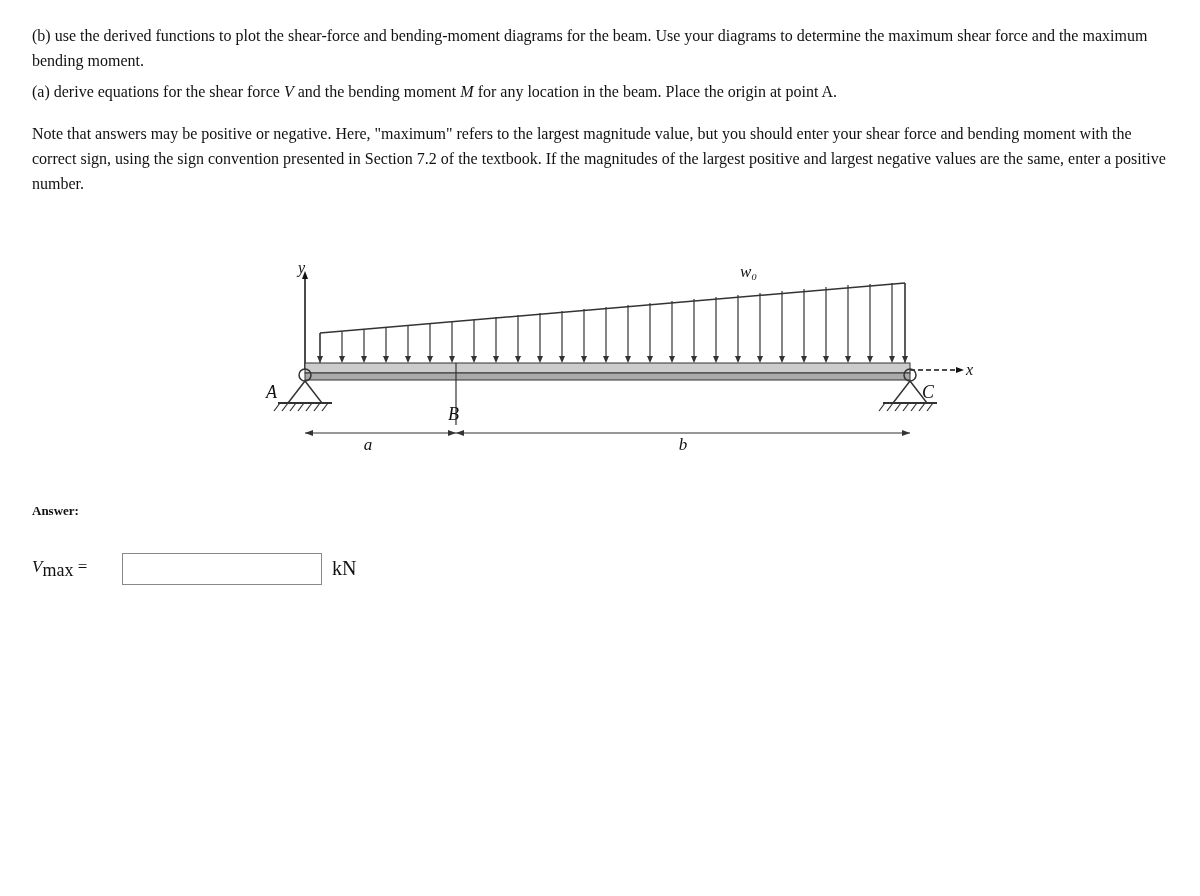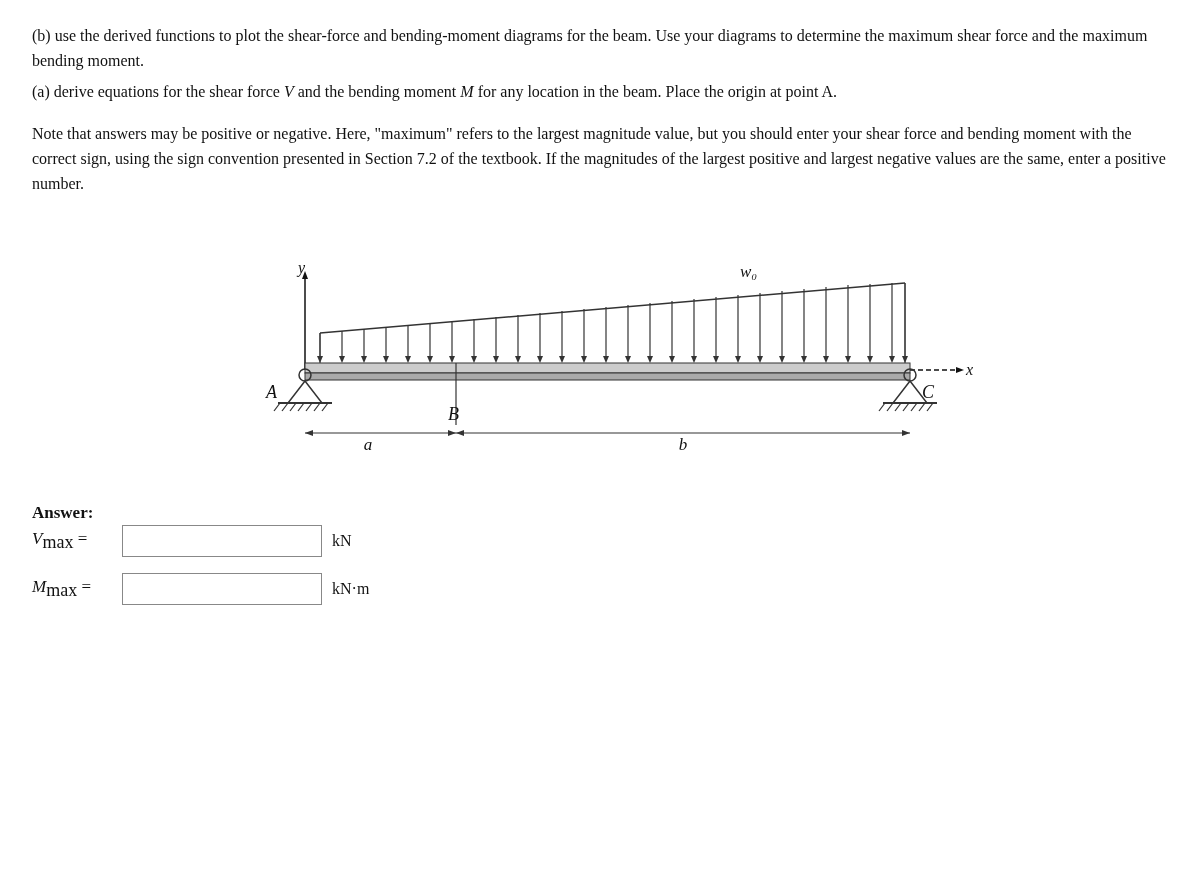--- a/index.html
+++ b/index.html
@@ -28,22 +28,22 @@
     svg.diagram {
       width: 100%;
       height: 100%;
     }
     .answer-section {
       margin-top: 28px;
       font-size: 16px;
     }
     .answer-section .answer-label {
       font-weight: bold;
-      font-size: 17px;
-      margin-bottom: 2px;
+      font-size: 13px;
+      margin-bottom: 34px;
     }
     .answer-row {
       display: flex;
       align-items: center;
       margin-bottom: 16px;
     }
     .answer-var {
       min-width: 90px;
       font-size: 17px;
     }
@@ -51,21 +51,21 @@
       font-size: 18px;
     }
     .answer-input {
       border: 1px solid #888;
       width: 200px;
       height: 32px;
       margin-right: 10px;
       font-size: 16px;
     }
     .answer-unit {
-      font-size: 16px;
+      font-size: 20px;
     }
   </style>
 </head>
 <body>
 
 <div class="problem-text">
   <p>(b) use the derived functions to plot the shear-force and bending-moment diagrams for the beam.  Use your diagrams to determine the maximum shear force and the maximum bending moment.</p>
   <p>(a) derive equations for the shear force <i>V</i> and the bending moment <i>M</i> for any location in the beam.  Place the origin at point A.</p>
 </div>
 
@@ -231,20 +231,13 @@
   <div class="answer-label">Answer:</div>
 
   <div class="answer-row">
     <span class="answer-var">
       <i>V</i><sub>max</sub> =
     </span>
     <input class="answer-input" type="text" value="" style="">
     <span class="answer-unit">kN</span>
   </div>
 
-  <div class="answer-row">
-    <span class="answer-var">
-      <i>M</i><sub>max</sub> =
-    </span>
-    <input class="answer-input" type="text" value="" style="">
-    <span class="answer-unit">kN·m</span>
-  </div>
 </div>
 
 </body></html>

